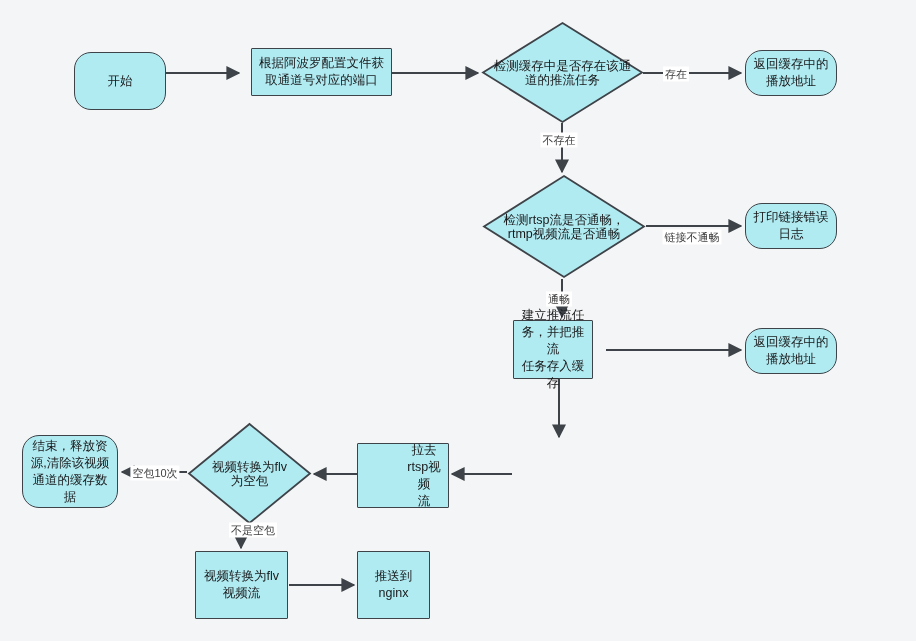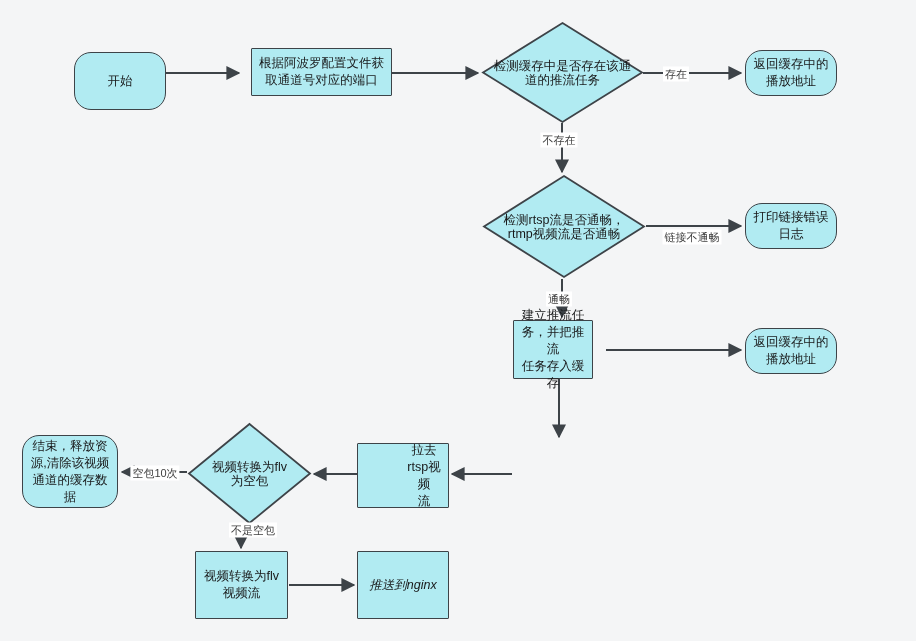--- a/index.html
+++ b/index.html
@@ -197,21 +197,21 @@
 源,清除该视频
 通道的缓存数
 据</span>
   </div>
 
   <div class="node process" style="left:195px; top:551px; width:93px; height:68px;">
     <span class="label">视频转换为flv
 视频流</span>
   </div>
 
-  <div class="node process" style="left:357px; top:551px; width:92px; height:68px;font-style:italic;">
+  <div class="node process" style="left:357px; top:551px; width:73px; height:68px;">
     <span class="label">推送到nginx</span>
   </div>
 
   <div class="edge-label" style="left:676px; top:74px;">存在</div>
 
   <div class="edge-label" style="left:559px; top:140px;">不存在</div>
 
   <div class="edge-label" style="left:692px; top:237px;">链接不通畅</div>
 
   <div class="edge-label" style="left:559px; top:299px;">通畅</div>

